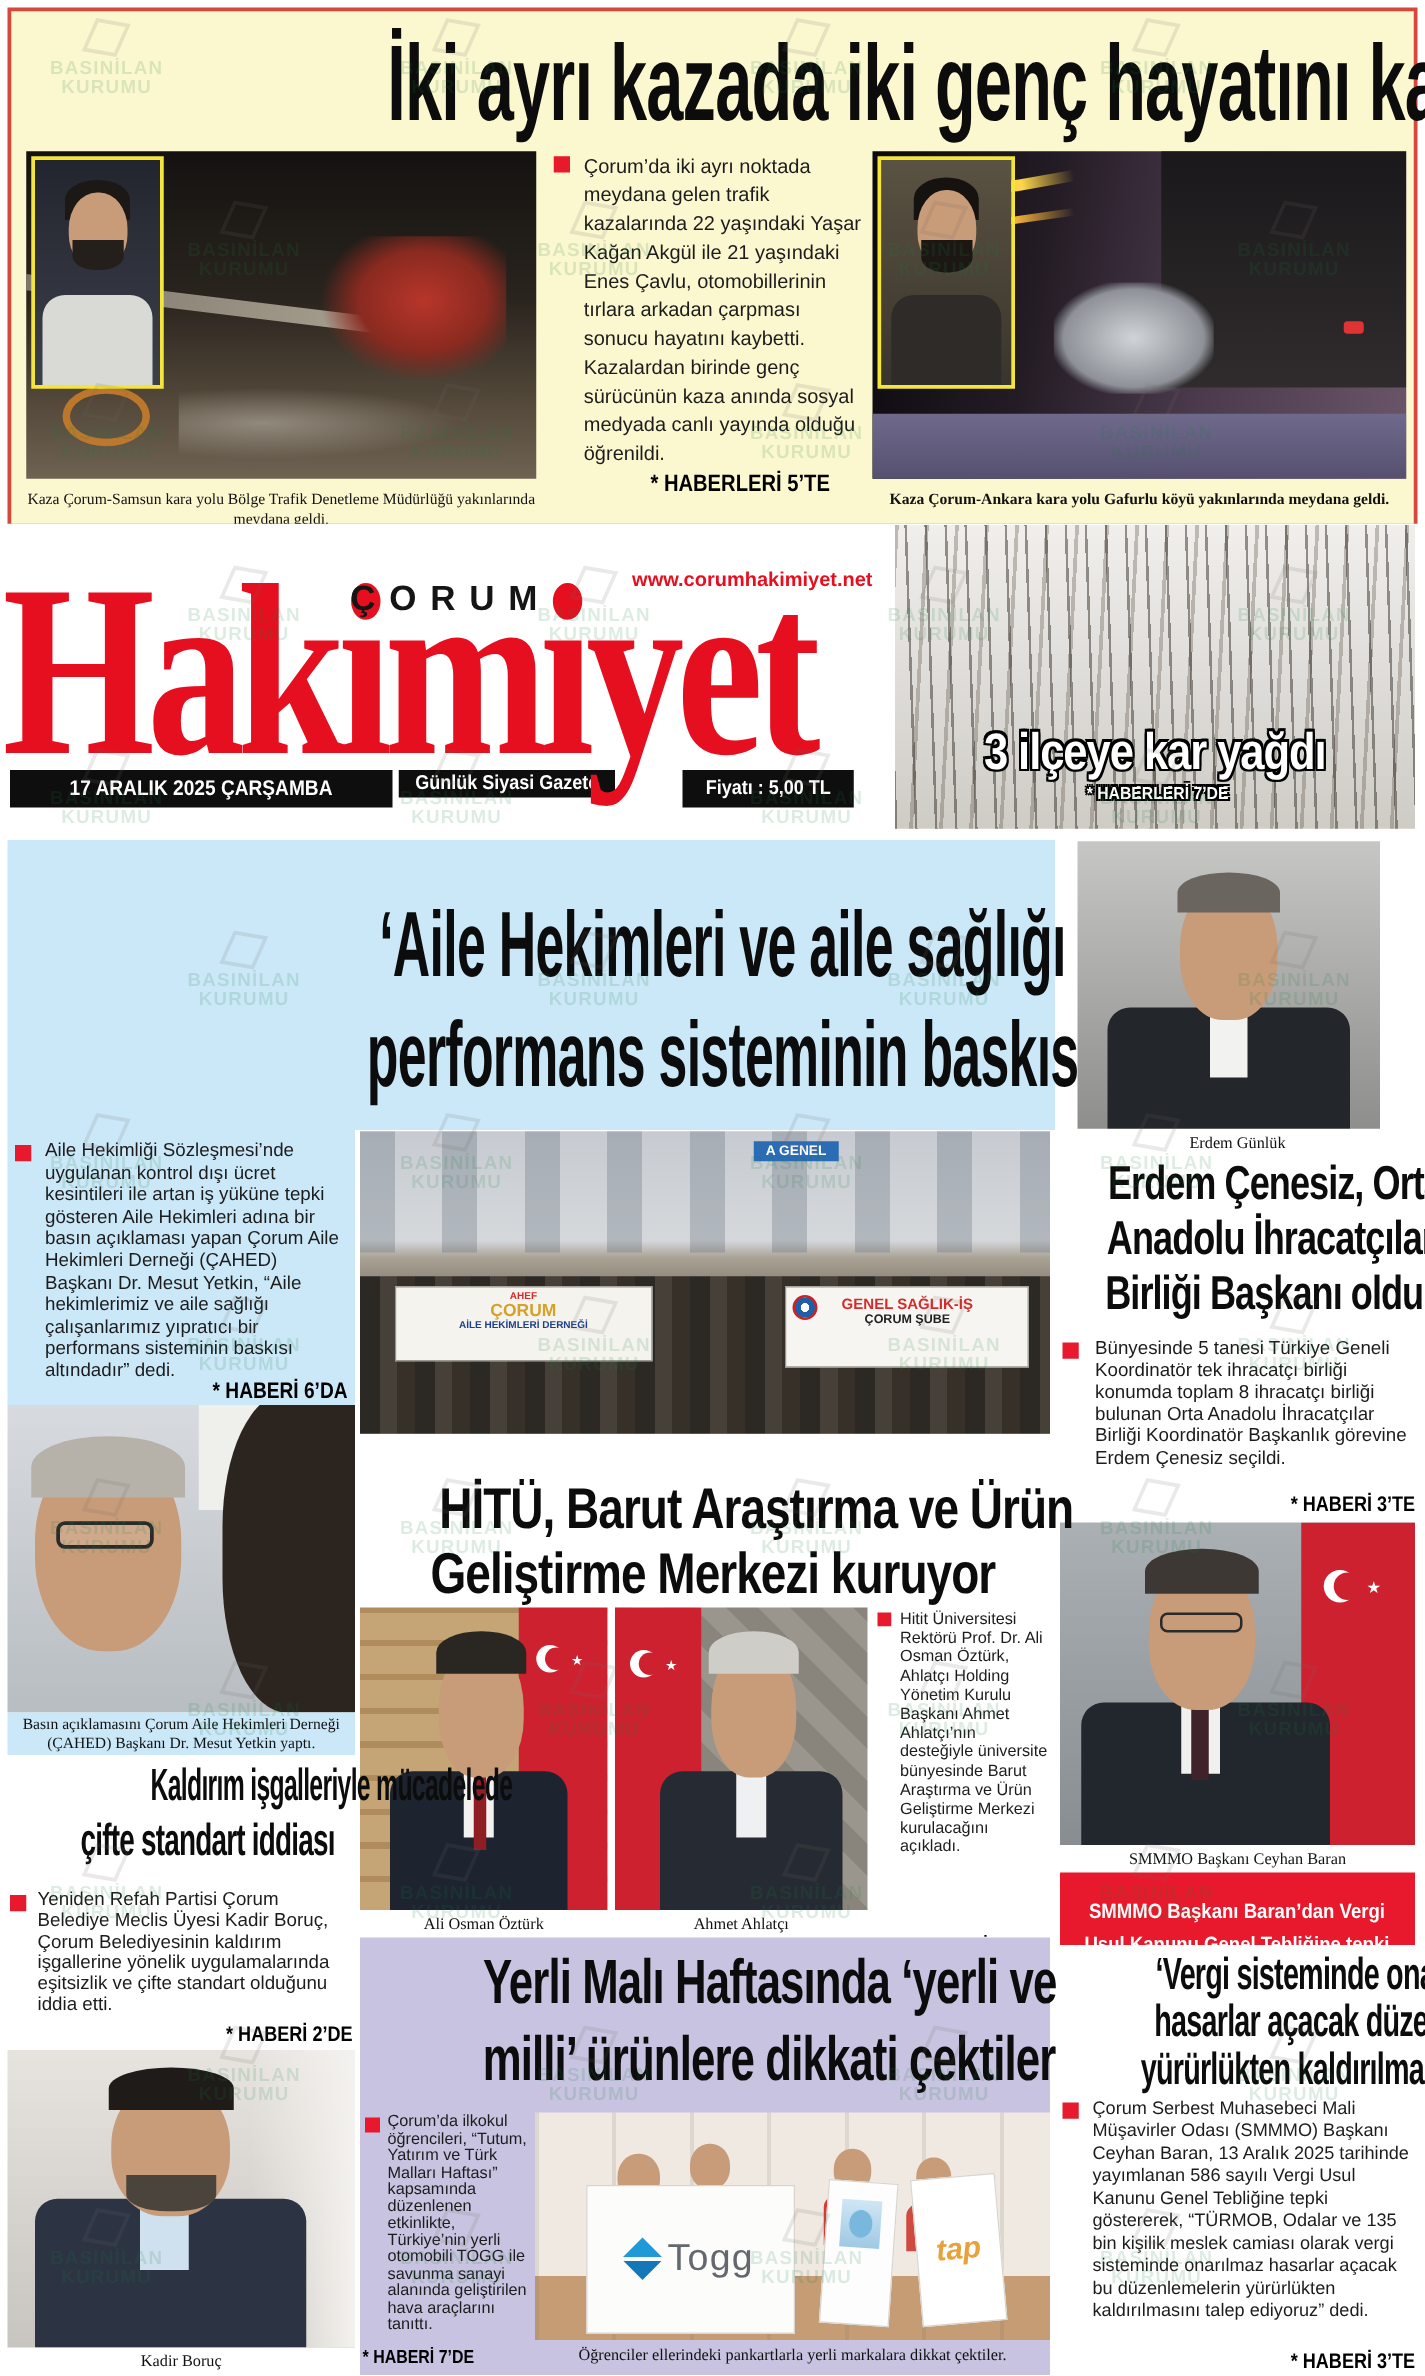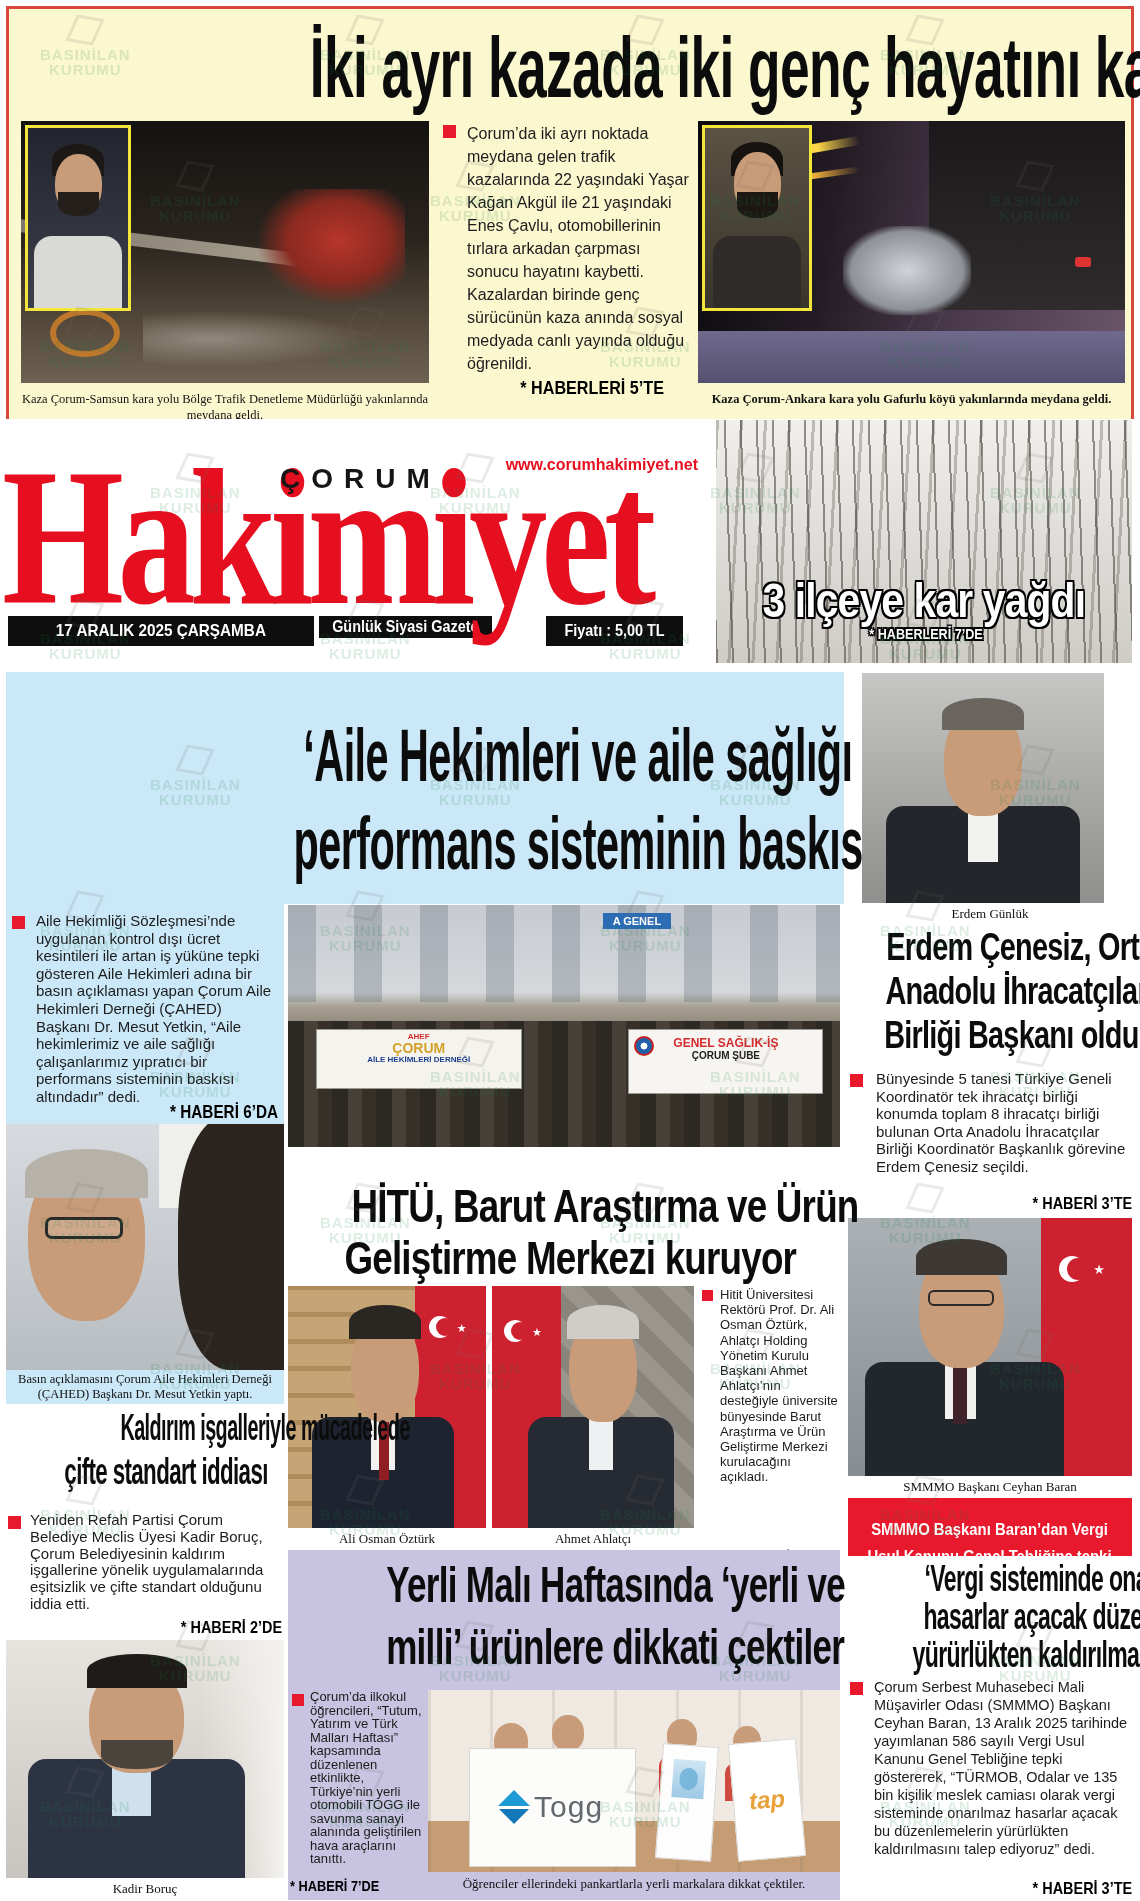--- a/index.html
+++ b/index.html
@@ -81,21 +81,21 @@
   </div>
 
   <div class="abs" style="left:0;top:419px;width:1140px;height:246px;background:#fff;">
     <div class="abs" style="left:420px;top:37px;width:278px;text-align:right;color:#e60f20;font-weight:700;font-size:16px;">www.corumhakimiyet.net</div>
     <div class="abs" style="left:248px;top:44px;width:225px;text-align:center;font-weight:700;font-size:28px;letter-spacing:11px;color:#151515;z-index:6;">ÇORUM</div>
     <div class="abs" style="left:2px;top:18px;width:760px;height:210px;font-family:'Liberation Serif',serif;font-weight:700;font-size:196px;line-height:200px;color:#e60f20;z-index:5;">
       <span style="display:inline-block;transform:scaleX(.8);transform-origin:0 50%;letter-spacing:-8px;">Hakimiyet</span>
     </div>
 
     <div class="photo" style="left:716px;top:1px;width:416px;height:243px;background:repeating-linear-gradient(88deg,rgba(52,46,40,.5) 0 2px,rgba(0,0,0,0) 2px 16px),repeating-linear-gradient(93deg,rgba(96,86,74,.35) 0 3px,rgba(0,0,0,0) 3px 24px),linear-gradient(180deg,#f0efec 0%,#dddbd7 55%,#cfccc6 100%);">
-      <div class="hl outline" style="left:0;right:0;top:160px;font-size:48px;line-height:42px;--sx:.85;">
+      <div class="hl outline" style="left:0;right:0;top:160px;font-size:41px;line-height:42px;--sx:.85;">
         <span>3 ilçeye kar yağdı</span>
       </div>
       <div class="abs outline" style="left:110px;top:206px;width:200px;text-align:center;font-weight:700;font-size:14px;">
         <span style="display:inline-block;transform:scaleX(.9);">* HABERLERİ 7’DE</span>
       </div>
     </div>
 
     <div class="blackbox" style="left:8px;top:197px;width:306px;height:30px;font-size:17px;z-index:4;">
       <span>17 ARALIK 2025 ÇARŞAMBA</span>
     </div>

